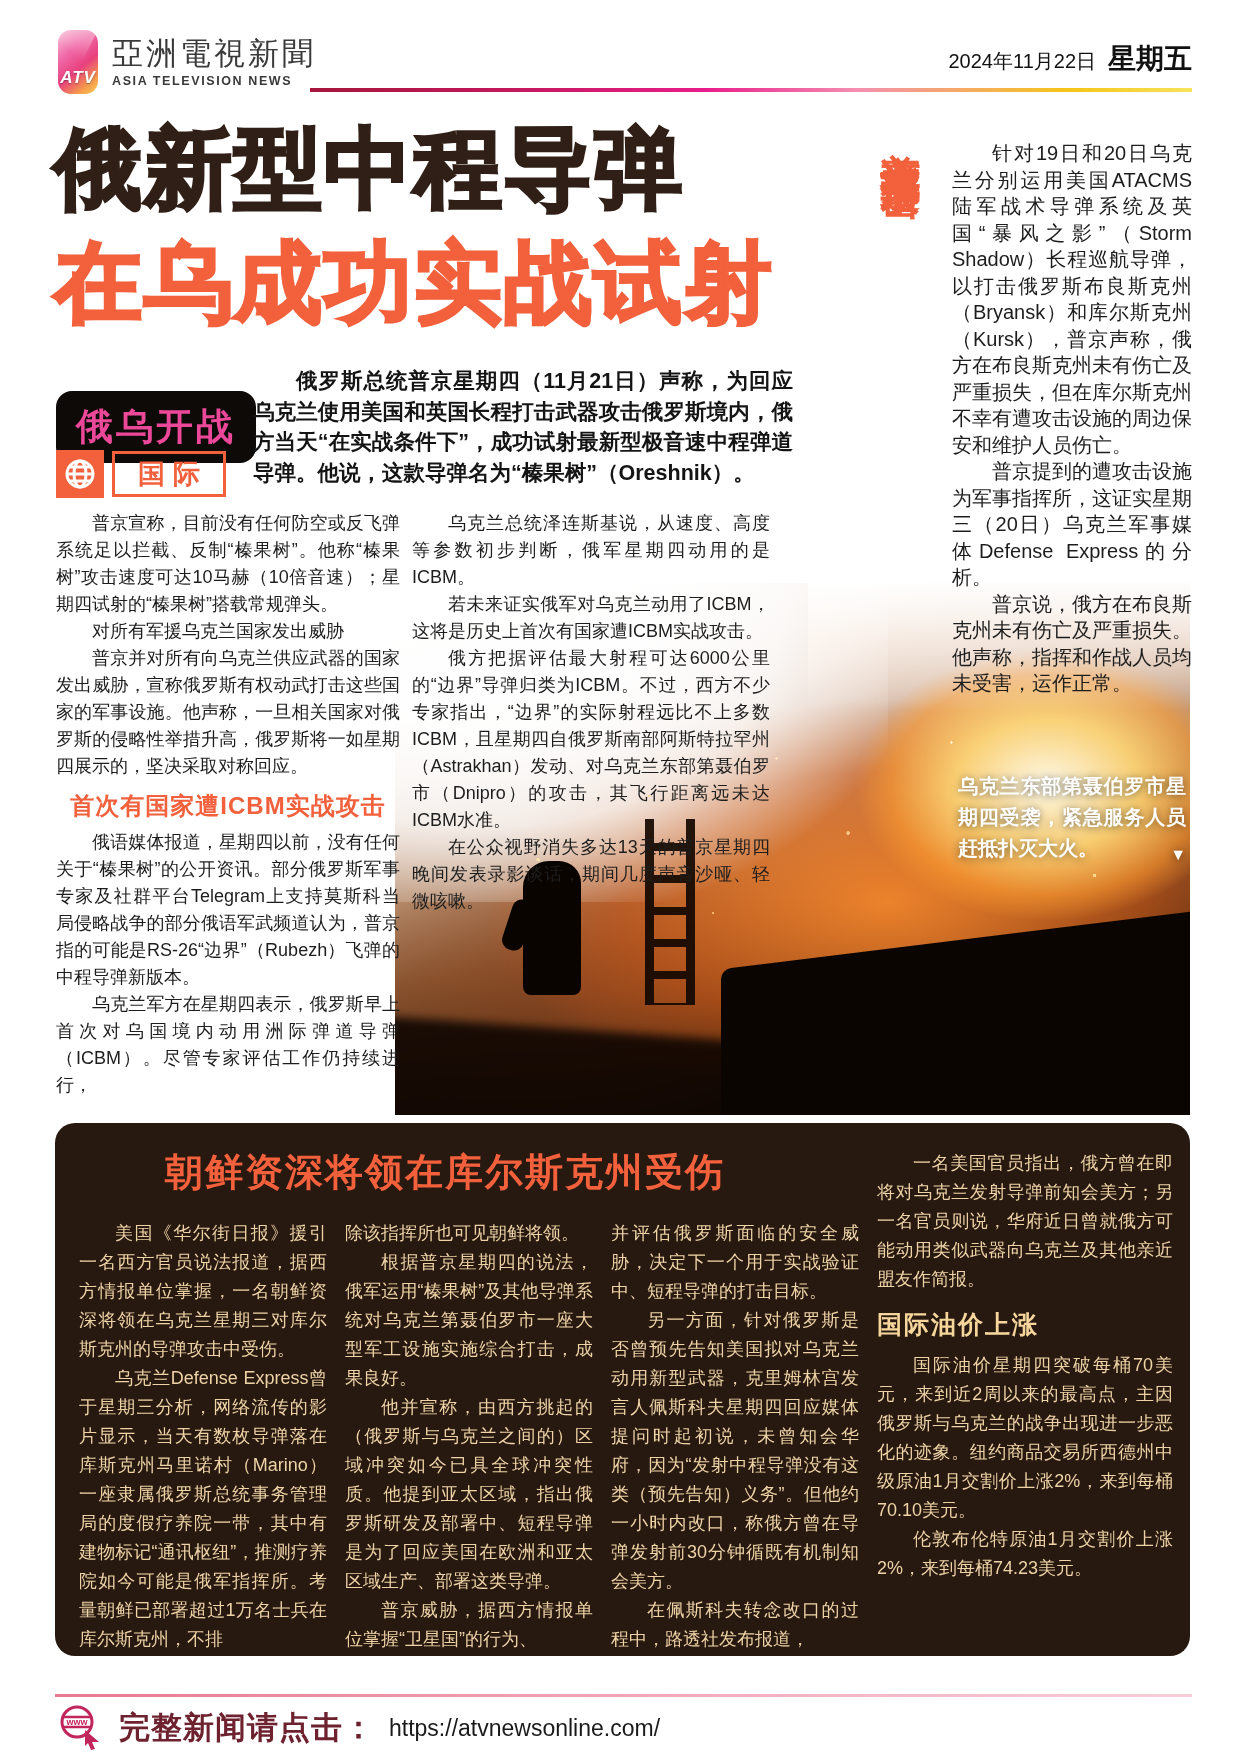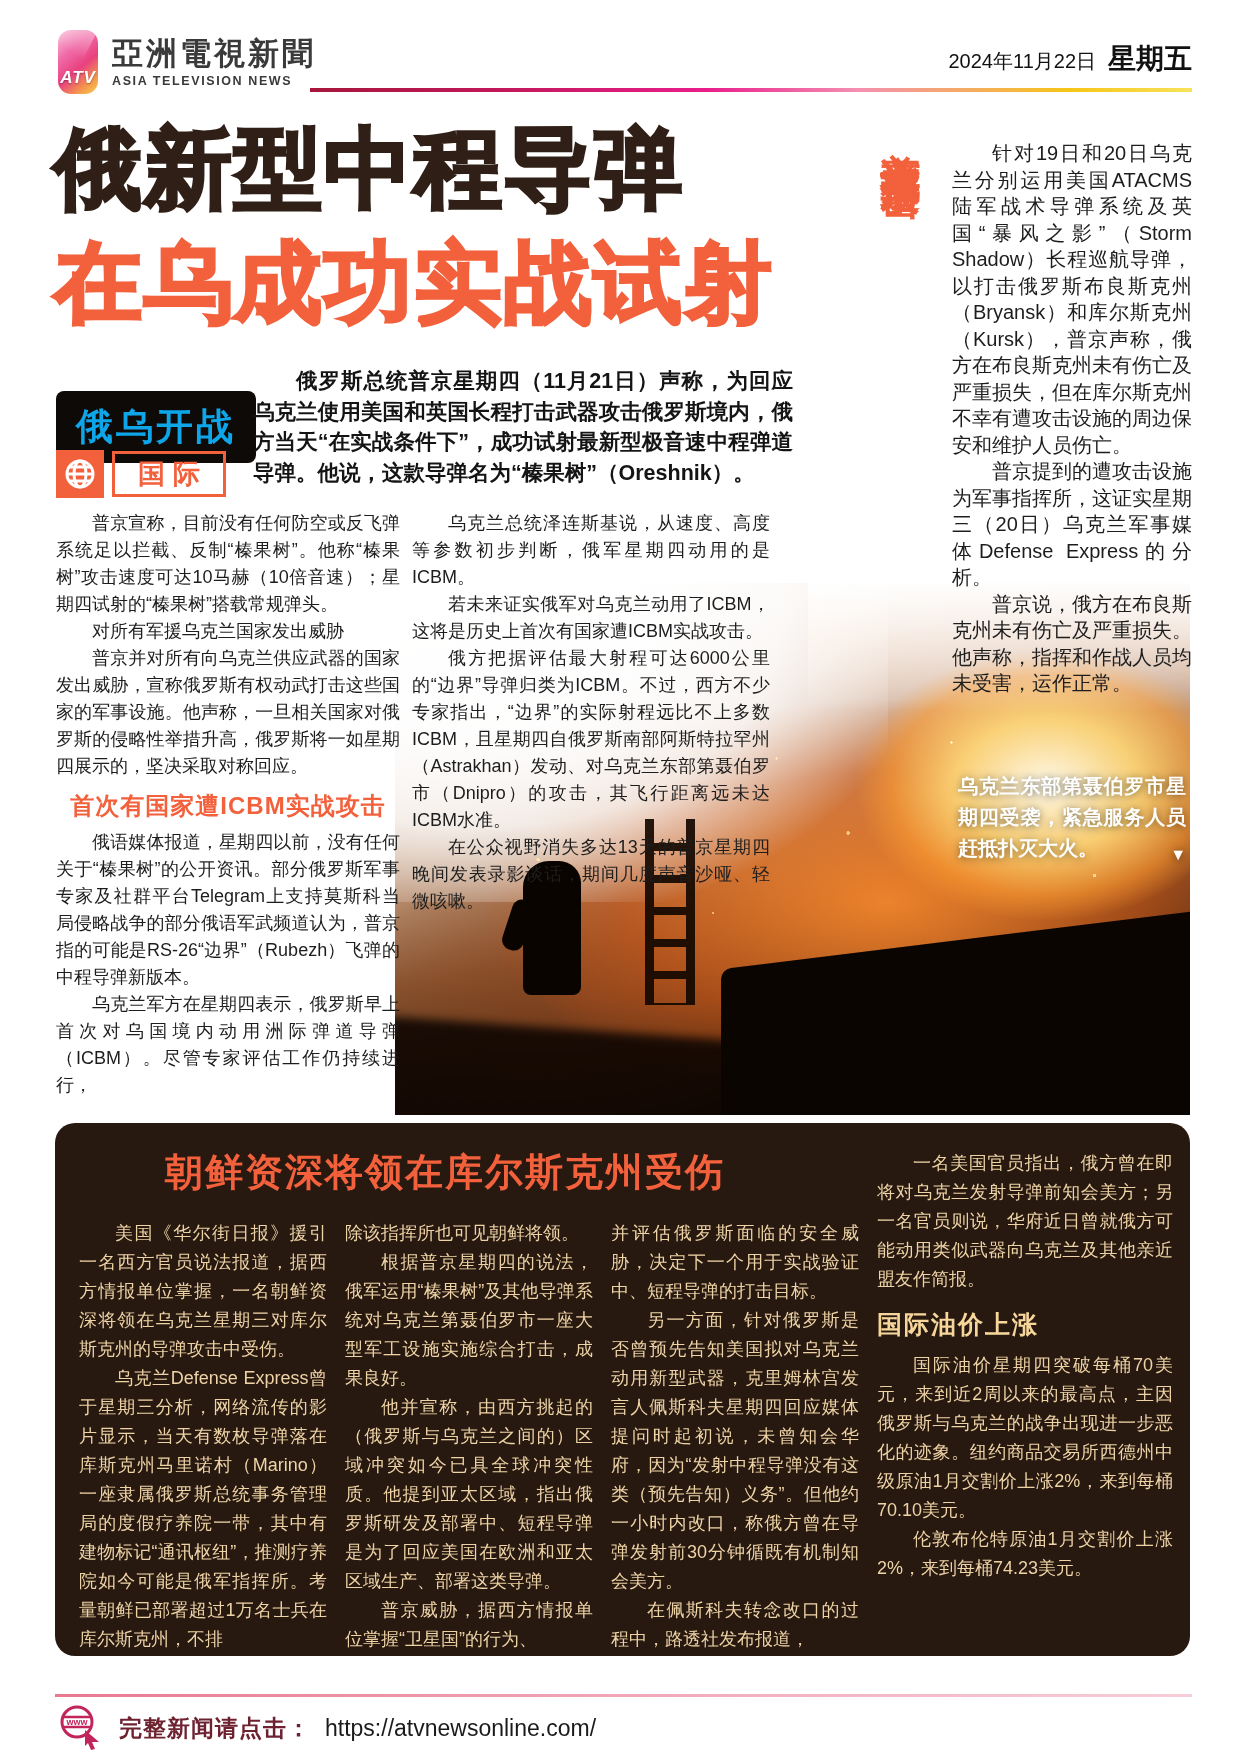--- a/index.html
+++ b/index.html
@@ -12,35 +12,35 @@
 
   
   .masthead{left:58px;top:30px;display:flex;align-items:center;gap:14px;}
   .gem{width:40px;height:64px;border-radius:13px;position:relative;overflow:hidden;
        background:linear-gradient(140deg,#f9c8dc 0%,#f06aa8 32%,#e8417e 58%,#f59a4c 82%,#f7ce4f 100%);}
   .gem::before{content:"";position:absolute;inset:0;
        background:linear-gradient(215deg,rgba(255,255,255,.45) 0%,rgba(255,255,255,0) 45%);
        clip-path:polygon(0 0,100% 0,55% 55%,0 70%);}
   .gem span{position:absolute;left:0;right:0;bottom:6px;text-align:center;color:#fff;
        font-weight:900;font-style:italic;font-size:17px;letter-spacing:1px;text-shadow:0 1px 2px rgba(0,0,0,.35);}
-  .mast-cn{font-size:31px;font-weight:700;color:#3a3a3a;letter-spacing:3px;line-height:34px;}
+  .mast-cn{font-size:31px;font-weight:400;color:#3a3a3a;letter-spacing:3px;line-height:34px;}
   .mast-en{font-size:12.5px;font-weight:700;color:#3a3a3a;letter-spacing:1.6px;margin-top:3px;}
   .head-date{right:58px;top:40px;display:flex;align-items:baseline;gap:12px;}
   .date-txt{font-size:20px;color:#111;}
   .weekday-txt{font-size:28px;font-weight:900;color:#111;}
   .head-rule{left:310px;right:58px;top:88px;height:4px;
        background:linear-gradient(90deg,#a6163b 0%,#c2185b 22%,#e91e8c 45%,#f48fb1 62%,#f5c518 86%,#f7e35b 100%);}
 
   
   .headline{left:54px;top:112px;font-weight:900;line-height:114px;letter-spacing:2px;}
   .hl1{font-size:88px;color:#2f1f16;-webkit-text-stroke:3px #2f1f16;}
   .hl2{font-size:88px;color:#f2603c;-webkit-text-stroke:3px #f2603c;}
 
-  .war-tag{left:56px;top:391px;background:#0d0a08;color:#0ea5e9;font-size:37px;font-weight:900;
-       padding:11px 20px;border-radius:8px;letter-spacing:3px;font-family:Liberation Mono, monospace;}
+  .war-tag{left:56px;top:391px;background:#0d0a08;color:#ec4899;font-size:37px;font-weight:900;
+       padding:11px 20px;border-radius:16px;letter-spacing:3px;font-family:Liberation Mono, monospace;}
   .cat-tag{left:56px;top:450px;display:flex;align-items:center;}
   .cat-globe{width:48px;height:48px;background:#f2603c;display:flex;align-items:center;justify-content:center;}
   .cat-label{margin-left:8px;width:100px;height:40px;border:3px solid #f2603c;color:#f2603c;
        font-size:27px;font-weight:900;letter-spacing:8px;display:flex;align-items:center;justify-content:center;
        padding-left:8px;}
 
   .intro{left:253px;top:366px;width:540px;font-size:21.5px;line-height:30.5px;font-weight:700;
        color:#141414;text-align:justify;text-indent:2em;}
 
   
@@ -101,21 +101,21 @@
   .pcB{left:290px;top:96px;width:248px;}
   .pcC{left:556px;top:96px;width:248px;}
   .pcD{left:822px;top:26px;width:296px;}
   .oil-head{color:#f6d69b;font-weight:900;font-size:25px;text-indent:0 !important;
     margin:16px 0 12px 0 !important;letter-spacing:2px;}
 
   
   .foot-rule{left:55px;right:58px;top:1694px;height:3px;
     background:linear-gradient(90deg,#e8798f,#f3afc0 60%,#f7cdd8);}
   .footer{left:55px;top:1702px;display:flex;align-items:center;height:52px;}
-  .foot-label{font-size:23px;font-weight:700;color:#6e2230;margin-left:16px;letter-spacing:1px;}
+  .foot-label{font-size:31px;font-weight:700;color:#6e2230;margin-left:16px;letter-spacing:1px;}
   .foot-url{font-size:23px;color:#1a1a1a;margin-left:14px;text-decoration:none;}
 </style>
 </head>
 <body>
 
 <div class="abs masthead">
   <div class="gem">
     <span>ATV</span>
   </div>
   <div>

